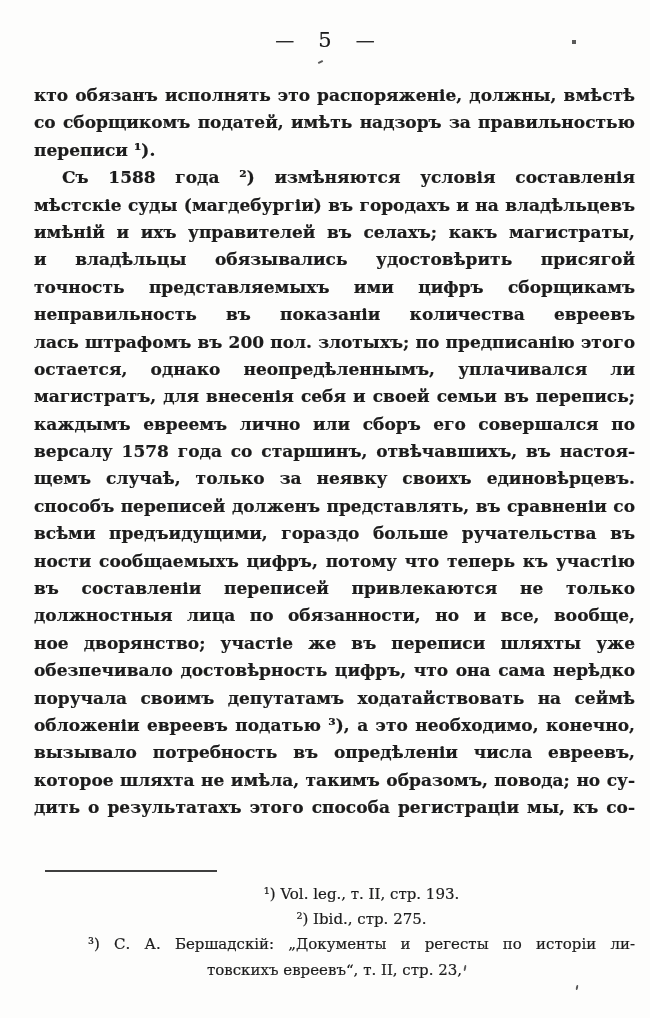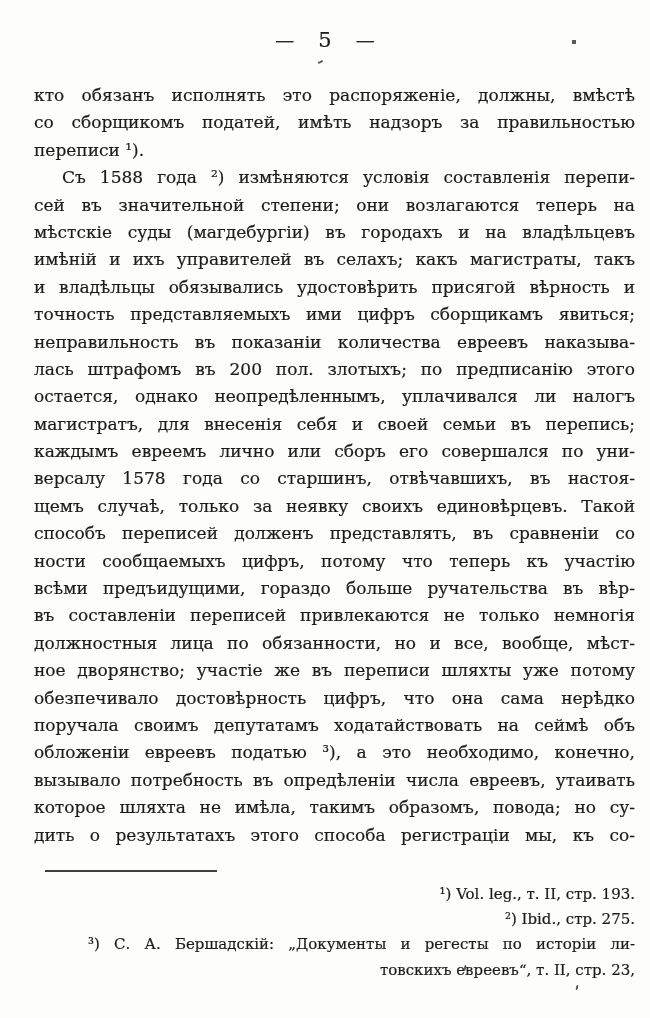--- a/index.html
+++ b/index.html
@@ -13,38 +13,38 @@
     -webkit-text-stroke:0.2px #1c1c1c;
   }
   .header{
     position:absolute;top:28px;left:0;width:650px;
     text-align:center;font-size:19px;line-height:24px;
     white-space:nowrap;
   }
   .header .dash{letter-spacing:0;color:#2a2a2a;}
   .header .pagenum{font-size:21px;margin:0 24px;}
   .body-text{
-    position:absolute;left:34px;top:82px;width:601px;
+    position:absolute;left:34px;top:82px;width:601px;font-weight:bold;
   }
   .line{
     height:27.4px;line-height:27.4px;font-size:17px;
     overflow:hidden;text-align:left;
   }
   .line.j{text-align:justify;text-align-last:justify;text-justify:inter-word;}
   .line.ind{text-indent:28px;}
   .fn-rule{
     position:absolute;left:45px;top:870px;width:172px;height:2px;
     background:#3f3f3f;
   }
   .footnotes{
     position:absolute;left:34px;top:882px;width:601px;
   }
   .fn-line{
     height:25.2px;line-height:25.2px;font-size:15px;
-    overflow:hidden;text-align:right;
+    overflow:hidden;text-align:center;
   }
   .fn-line.j{text-align:justify;text-align-last:justify;text-justify:inter-word;}
   .fn-line.find{text-indent:54px;}
   .it{}
   .speck{position:absolute;background:#5a5a5a;}
   .speck.s1{left:572px;top:40px;width:4px;height:4px;}
   .speck.s2{left:318px;top:61px;width:5px;height:2px;transform:rotate(-25deg);}
   .speck.s3{left:464px;top:965px;width:2px;height:6px;border-radius:40%;transform:rotate(12deg);}
   .speck.s4{left:576px;top:985px;width:2px;height:5px;border-radius:40%;transform:rotate(12deg);}
 </style>
@@ -55,35 +55,34 @@
 
   <div class="header">
     <span class="dash">—</span><span class="pagenum">5</span><span class="dash">—</span>
   </div>
 
   <div class="body-text" id="body-block">
       <div class="line j"><span>кто обязанъ исполнять это распоряженіе, должны, вмѣстѣ</span></div>
       <div class="line j"><span>со сборщикомъ податей, имѣть надзоръ за правильностью</span></div>
       <div class="line"><span>переписи ¹).</span></div>
       <div class="line j ind"><span>Съ 1588 года ²) измѣняются условія составленія перепи-</span></div>
-      <div class="line j"><span>сей въ значительной степени; они возлагаются теперь на</span></div>
       <div class="line j"><span>мѣстскіе суды (магдебургіи) въ городахъ и на владѣльцевъ</span></div>
       <div class="line j"><span>имѣній и ихъ управителей въ селахъ; какъ магистраты, такъ</span></div>
       <div class="line j"><span>и владѣльцы обязывались удостовѣрить присягой вѣрность и</span></div>
       <div class="line j"><span>точность представляемыхъ ими цифръ сборщикамъ явиться;</span></div>
       <div class="line j"><span>неправильность въ показаніи количества евреевъ наказыва-</span></div>
       <div class="line j"><span>лась штрафомъ въ 200 пол. злотыхъ; по предписанію этого</span></div>
       <div class="line j"><span>остается, однако неопредѣленнымъ, уплачивался ли налогъ</span></div>
       <div class="line j"><span>магистратъ, для внесенія себя и своей семьи въ перепись;</span></div>
       <div class="line j"><span>каждымъ евреемъ лично или сборъ его совершался по уни-</span></div>
       <div class="line j"><span>версалу 1578 года со старшинъ, отвѣчавшихъ, въ настоя-</span></div>
       <div class="line j"><span>щемъ случаѣ, только за неявку своихъ единовѣрцевъ. Такой</span></div>
       <div class="line j"><span>способъ переписей долженъ представлять, въ сравненіи со</span></div>
+      <div class="line j"><span>всѣми предъидущими, гораздо больше ручательства въ вѣр-</span></div>
       <div class="line j"><span>ности сообщаемыхъ цифръ, потому что теперь къ участію</span></div>
-      <div class="line j"><span>всѣми предъидущими, гораздо больше ручательства въ вѣр-</span></div>
       <div class="line j"><span>въ составленіи переписей привлекаются не только немногія</span></div>
       <div class="line j"><span>должностныя лица по обязанности, но и все, вообще, мѣст-</span></div>
       <div class="line j"><span>ное дворянство; участіе же въ переписи шляхты уже потому</span></div>
       <div class="line j"><span>обезпечивало достовѣрность цифръ, что она сама нерѣдко</span></div>
       <div class="line j"><span>поручала своимъ депутатамъ ходатайствовать на сеймѣ объ</span></div>
       <div class="line j"><span>обложеніи евреевъ податью ³), а это необходимо, конечно,</span></div>
       <div class="line j"><span>вызывало потребность въ опредѣленіи числа евреевъ, утаивать</span></div>
       <div class="line j"><span>которое шляхта не имѣла, такимъ образомъ, повода; но су-</span></div>
       <div class="line j"><span>дить о результатахъ этого способа регистраціи мы, къ со-</span></div>
     </div>

